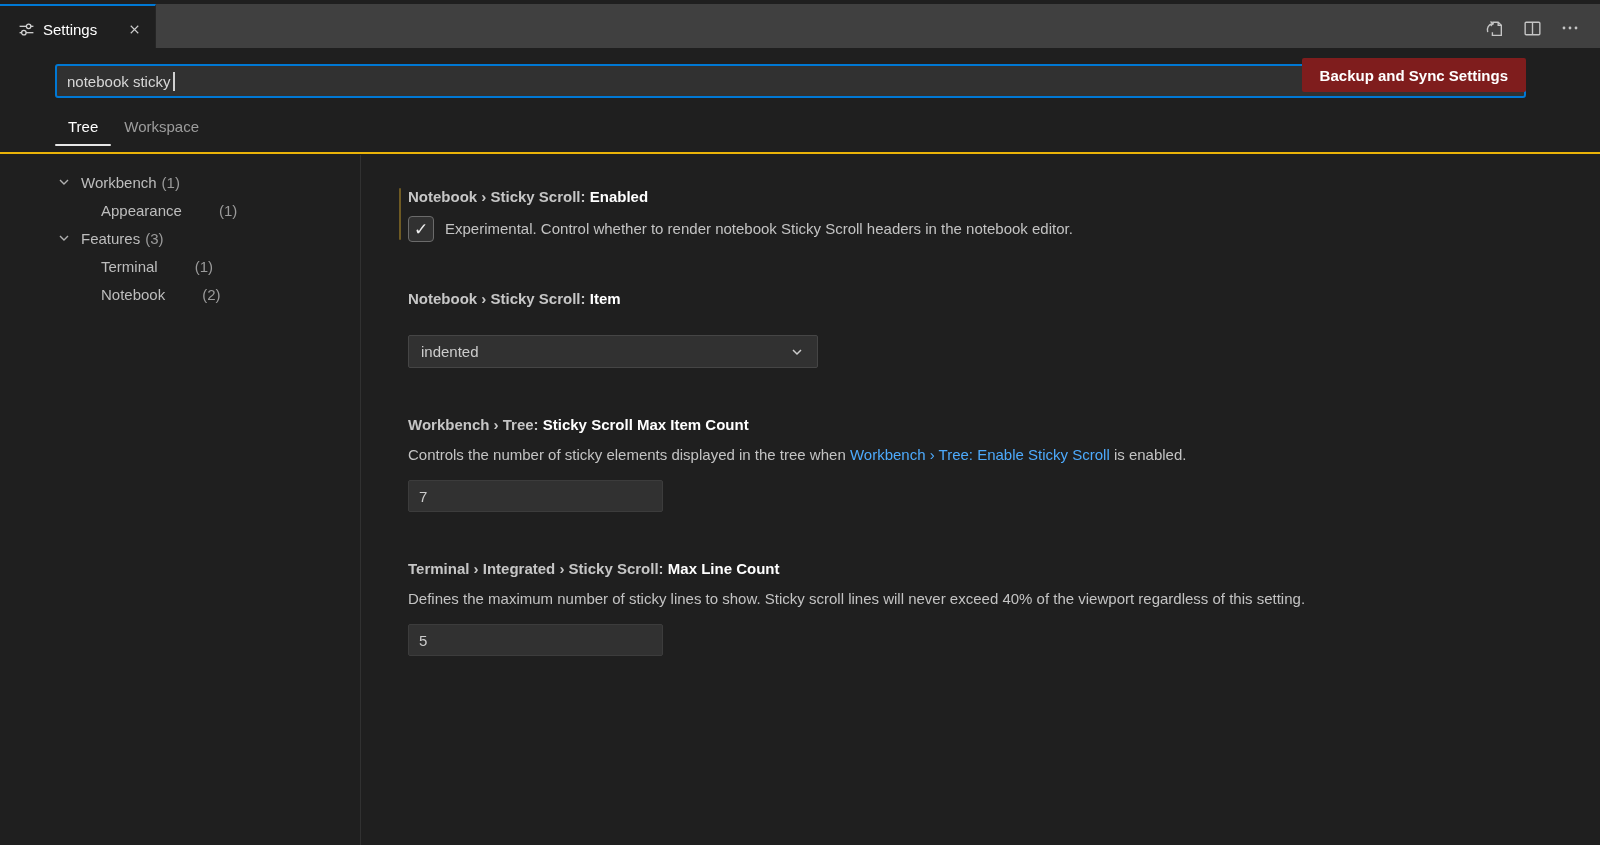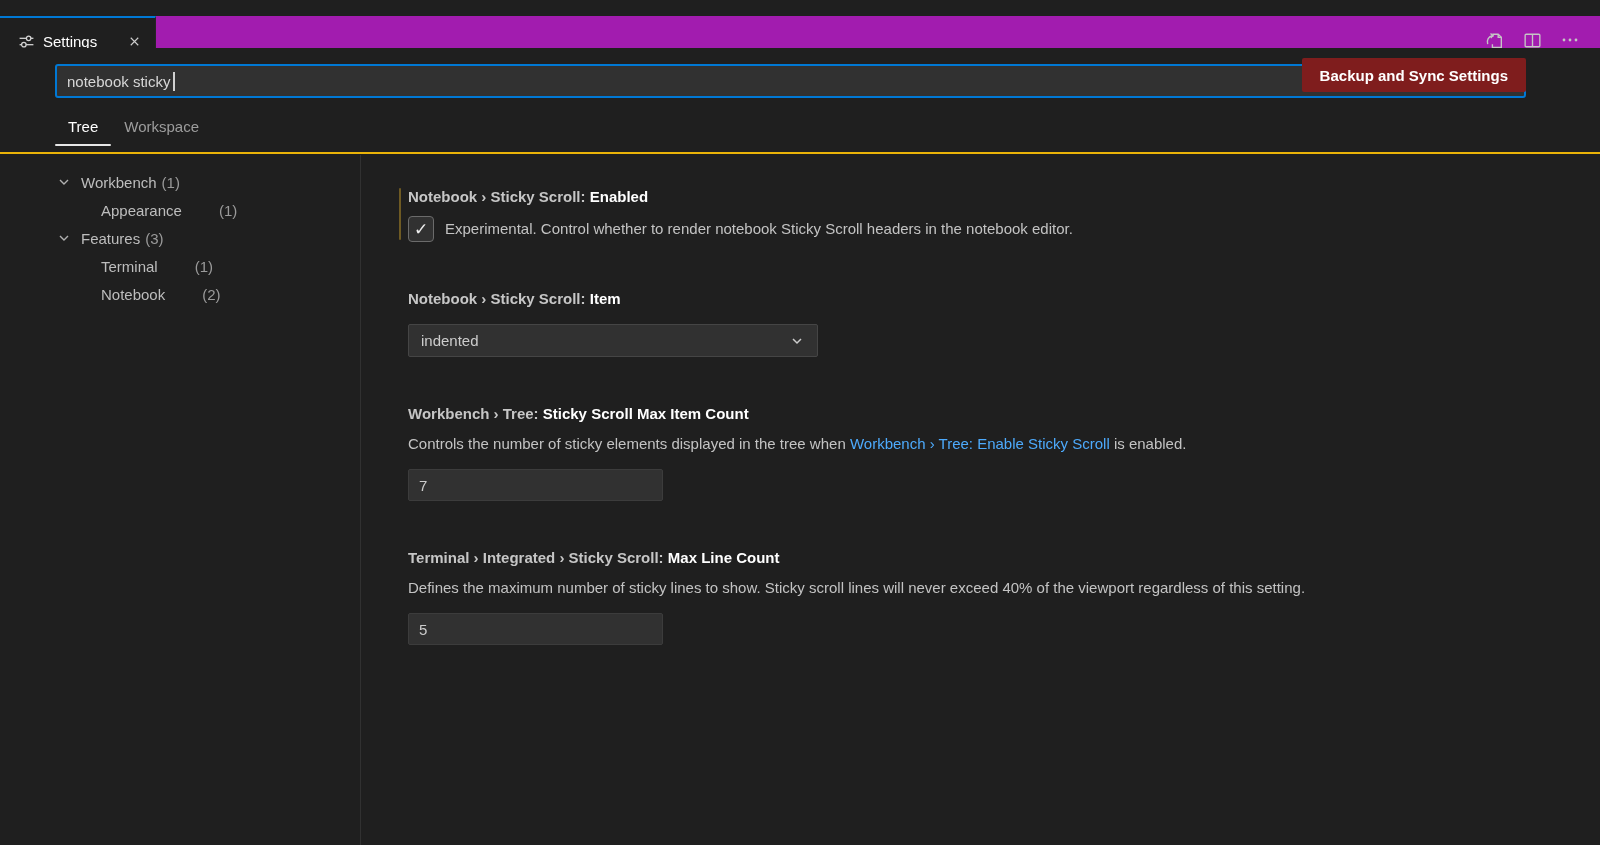--- a/index.html
+++ b/index.html
@@ -8,22 +8,22 @@
     position: relative;
     background: #1f1f1f;
     font-family: "Liberation Sans", sans-serif;
     color: #cccccc;
     overflow: hidden;
   }
   svg { display: block; }
 
   
   .tabbar {
-    position: absolute; top: 16px; left: 0; right: 0; height: 48px;
-    background: #a21caf;
+    position: absolute; top: 4px; left: 0; right: 0; height: 48px;
+    background: #404040;
     display: flex; align-items: stretch;
   }
   .editor-tab {
     position: relative;
     width: 156px;
     background: #1f1f1f;
     border-top: 2px solid #0078d4;
     border-right: 1px solid #252525;
     display: flex; align-items: center;
     padding: 0 10px 0 18px;
@@ -133,21 +133,21 @@
     width: 26px; height: 26px; flex: 0 0 auto;
     background: #313131;
     border: 1px solid #6b6b6b; border-radius: 4px;
     display: flex; align-items: center; justify-content: center;
     color: #ececec; font-size: 17px; line-height: 1;
     cursor: pointer;
   }
   .check-row .setting-desc { margin-top: 0; }
 
   .select-control {
-    margin-top: 14px;
+    margin-top: 25px;
     width: 410px; height: 33px;
     background: #313131;
     border: 1px solid #454545; border-radius: 2px;
     display: flex; align-items: center;
     padding: 0 12px;
     font-size: 15px; color: #cccccc;
     cursor: pointer;
   }
   .select-control .chev { margin-left: auto; }
 

